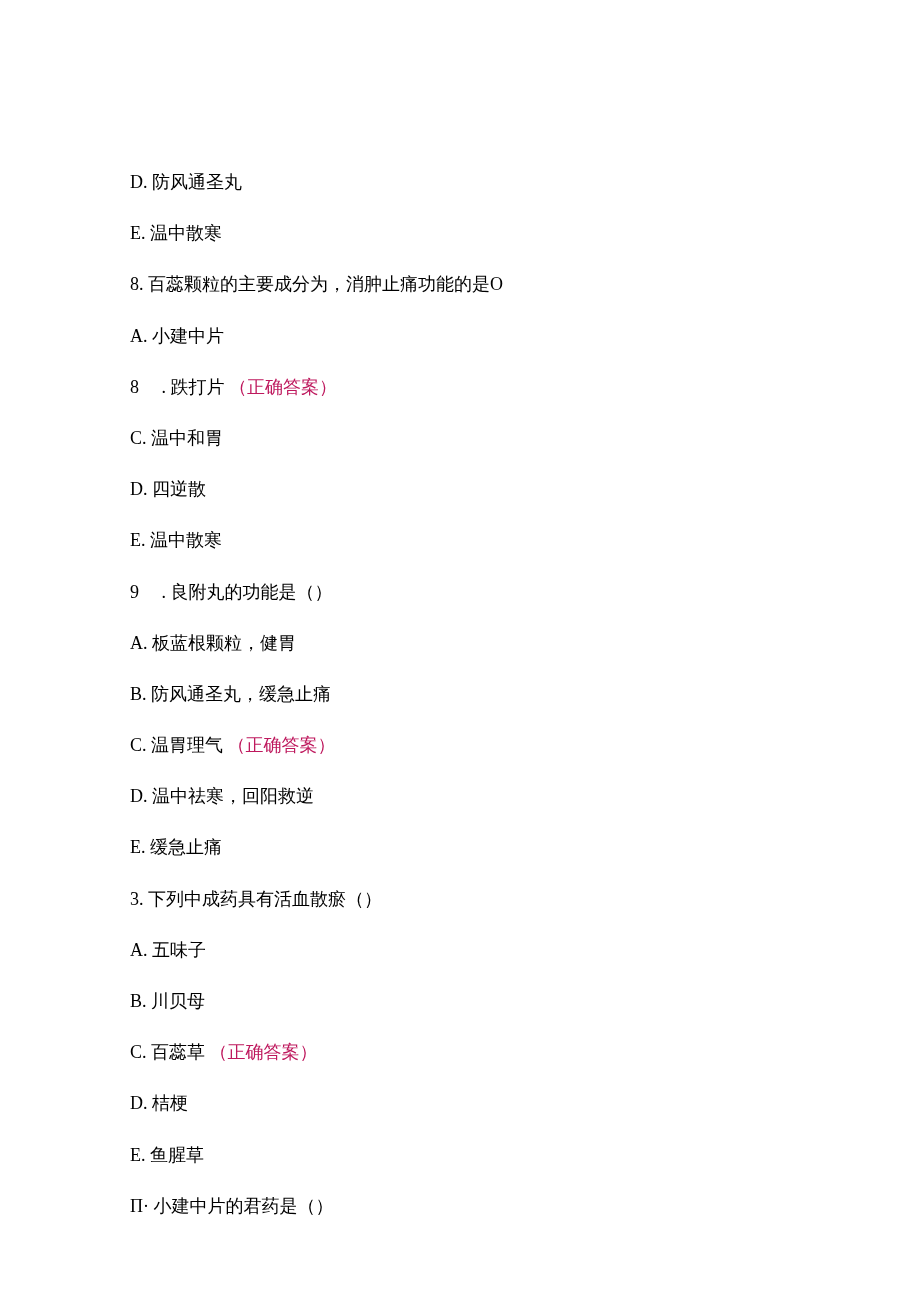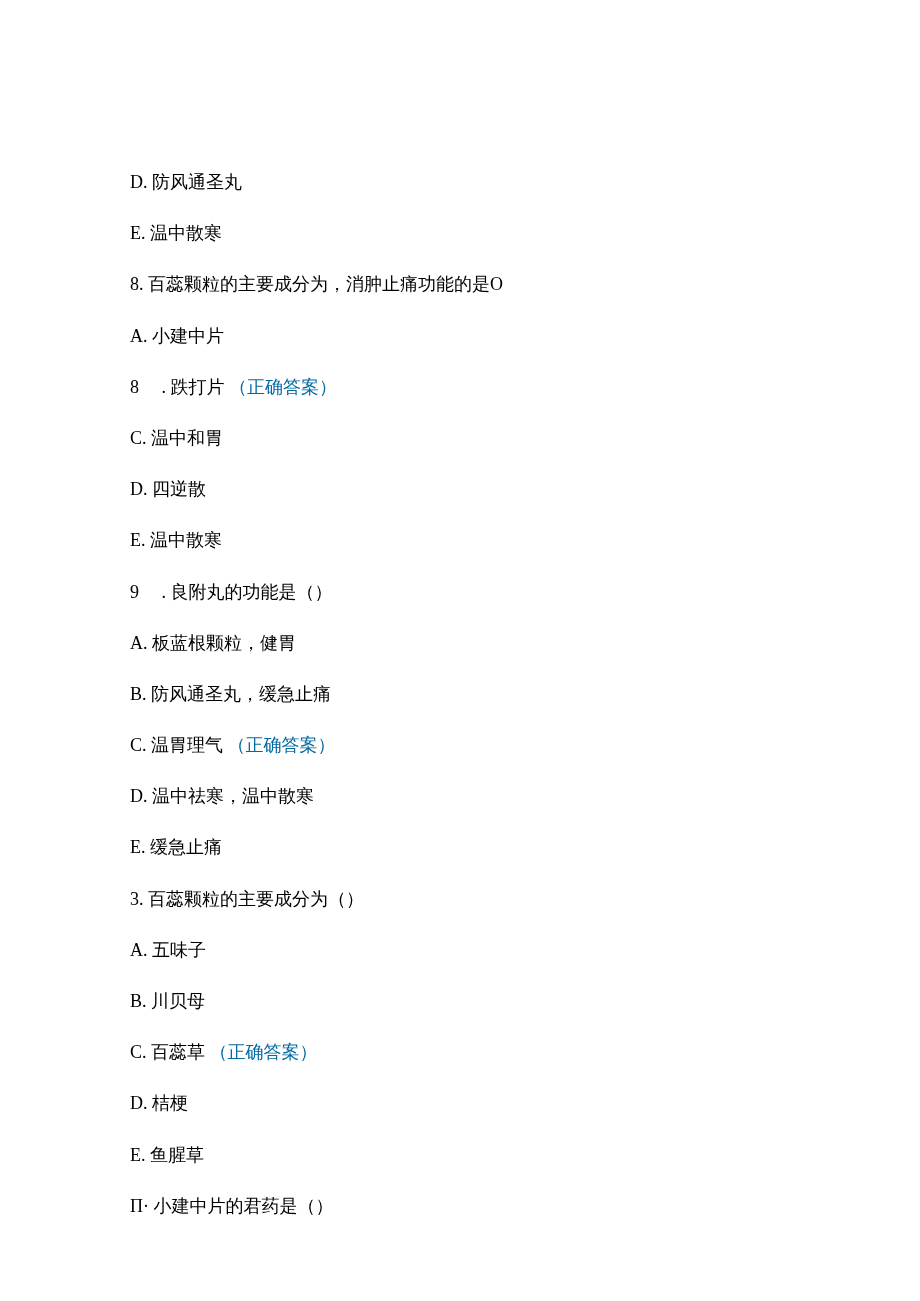--- a/index.html
+++ b/index.html
@@ -18,21 +18,21 @@
       line-height: 1.4;
     }
     .line {
       margin-bottom: 26px;
     }
     .question {
       margin-top: 22px;
       margin-bottom: 26px;
     }
     .correct {
-      color: #0369a1;
+      color: #be185d;
     }
     .option-label {
       display: inline;
     }
     .option-text {
       display: inline;
     }
     .gap {
       margin-right: 18px;
     }
@@ -87,30 +87,30 @@
   <span class="option-label">B.</span>
   <span class="option-text">防风通圣丸，缓急止痛</span>
 </div>
 <div class="line">
   <span class="option-label">C.</span>
   <span class="option-text">温胃理气</span>
   <span class="correct">（正确答案）</span>
 </div>
 <div class="line">
   <span class="option-label">D.</span>
-  <span class="option-text">温中祛寒，温中散寒</span>
+  <span class="option-text">温中祛寒，回阳救逆</span>
 </div>
 <div class="line">
   <span class="option-label">E.</span>
   <span class="option-text">缓急止痛</span>
 </div>
 
 <div class="line question">
   <span class="option-label">3.</span>
-  <span class="option-text">百蕊颗粒的主要成分为（）</span>
+  <span class="option-text">下列中成药具有活血散瘀（）</span>
 </div>
 <div class="line">
   <span class="option-label">A.</span>
   <span class="option-text">五味子</span>
 </div>
 <div class="line">
   <span class="option-label">B.</span>
   <span class="option-text">川贝母</span>
 </div>
 <div class="line">

